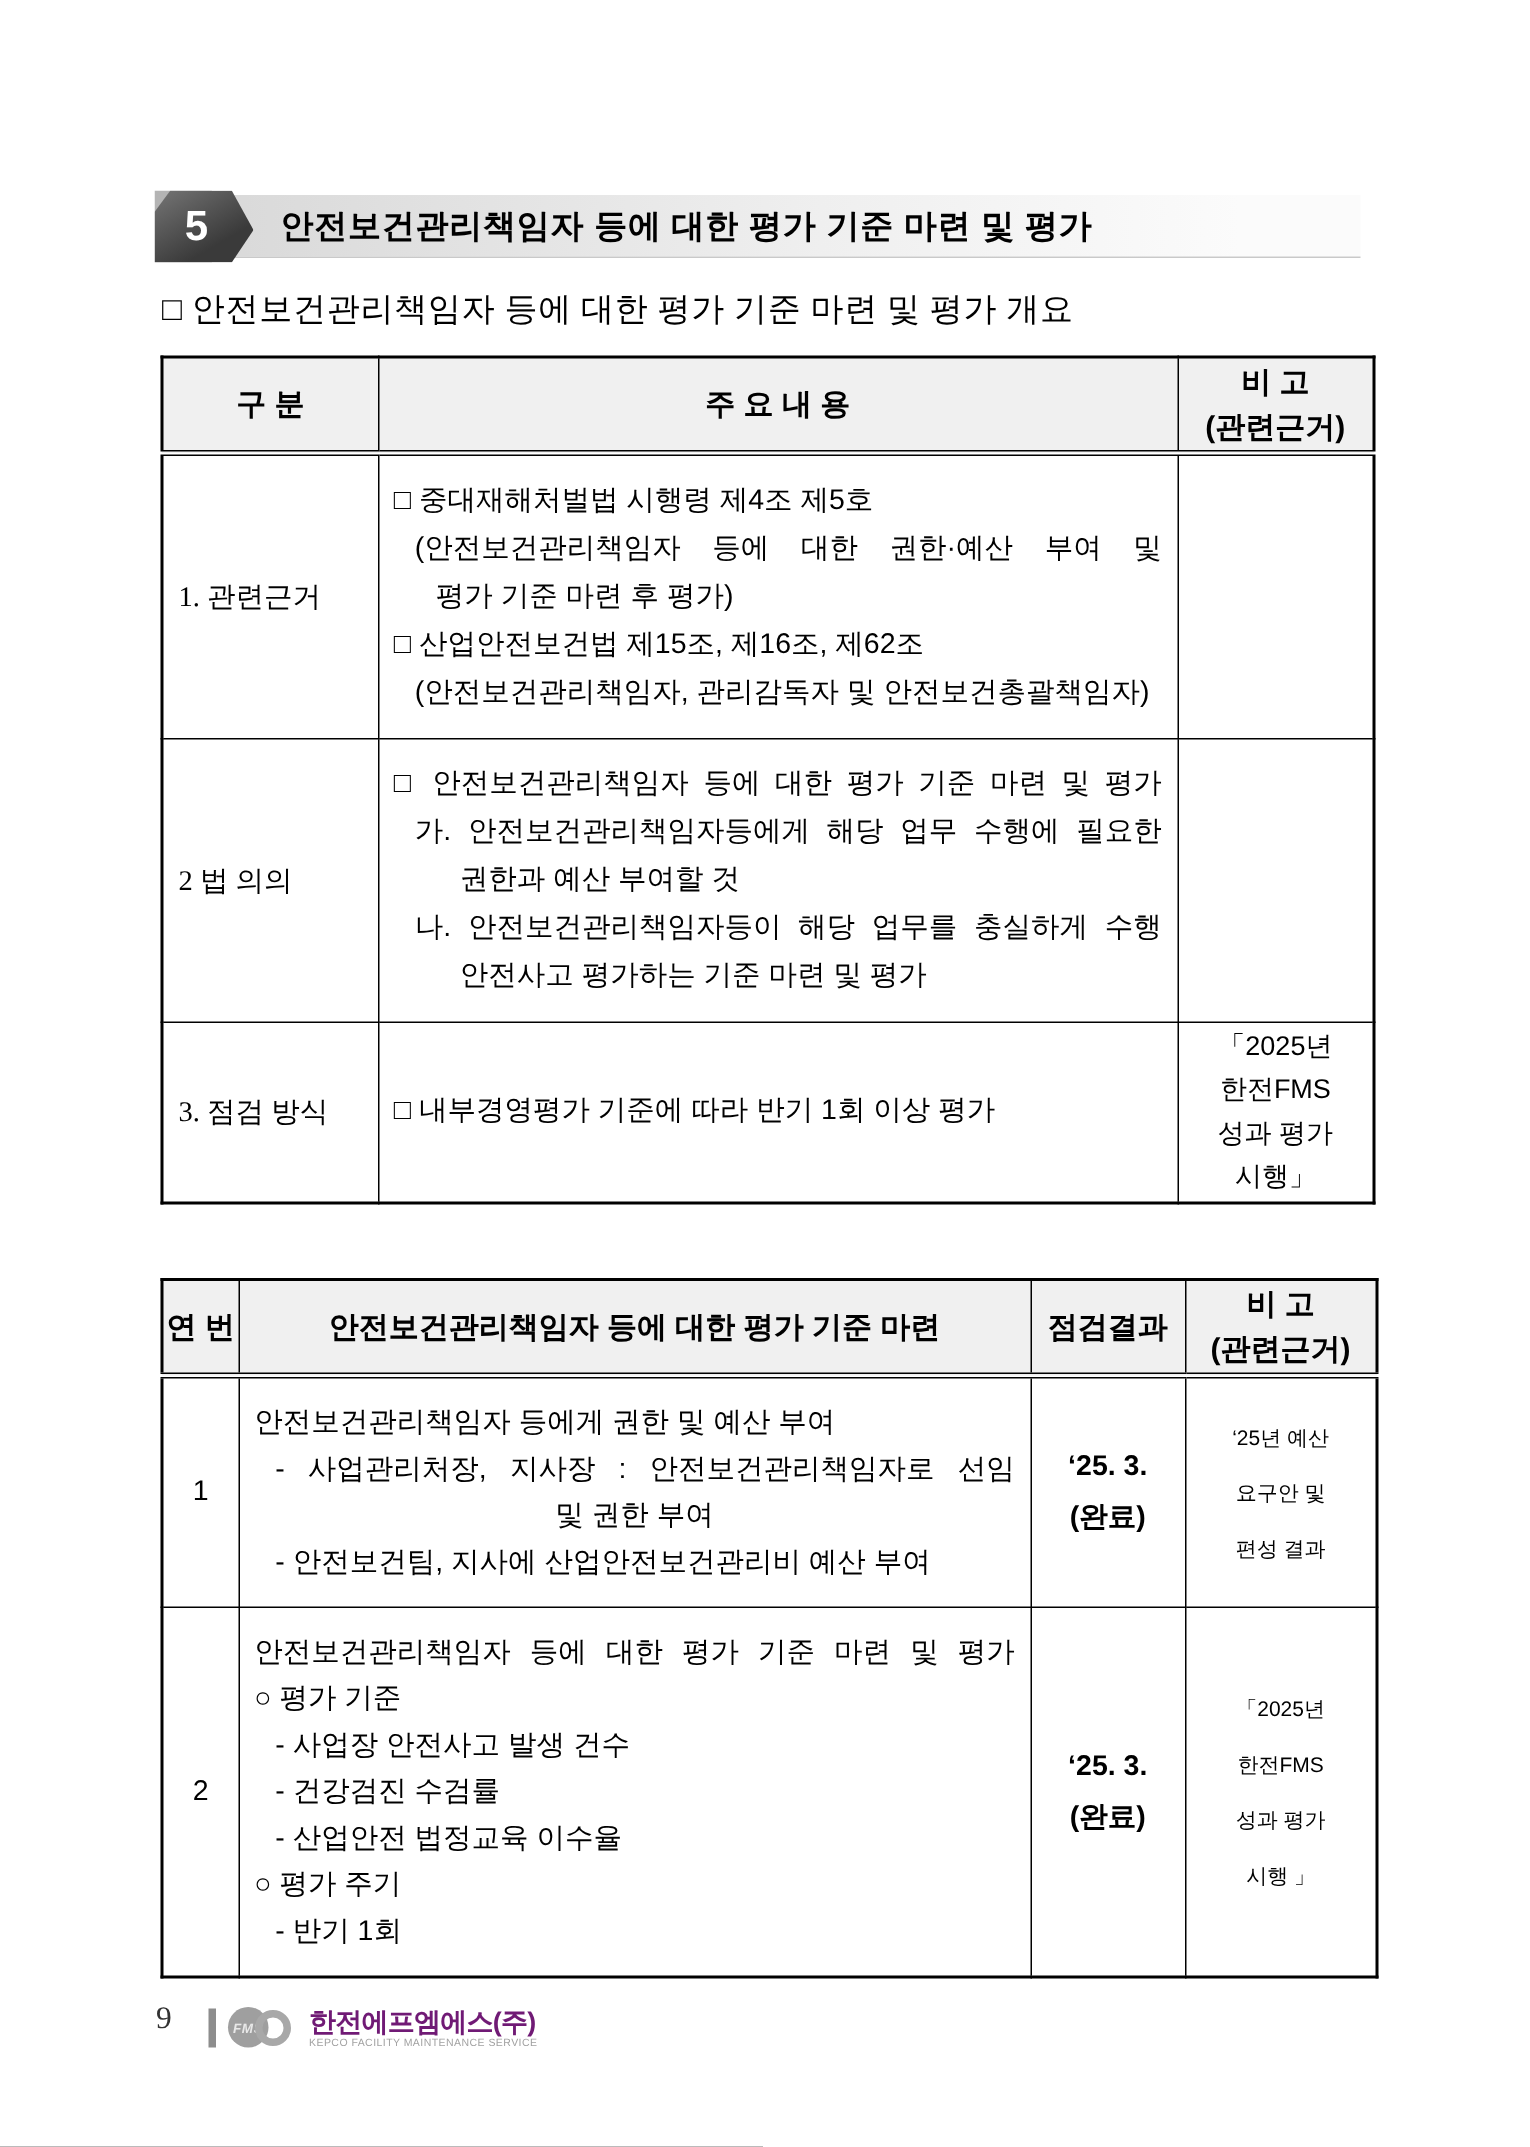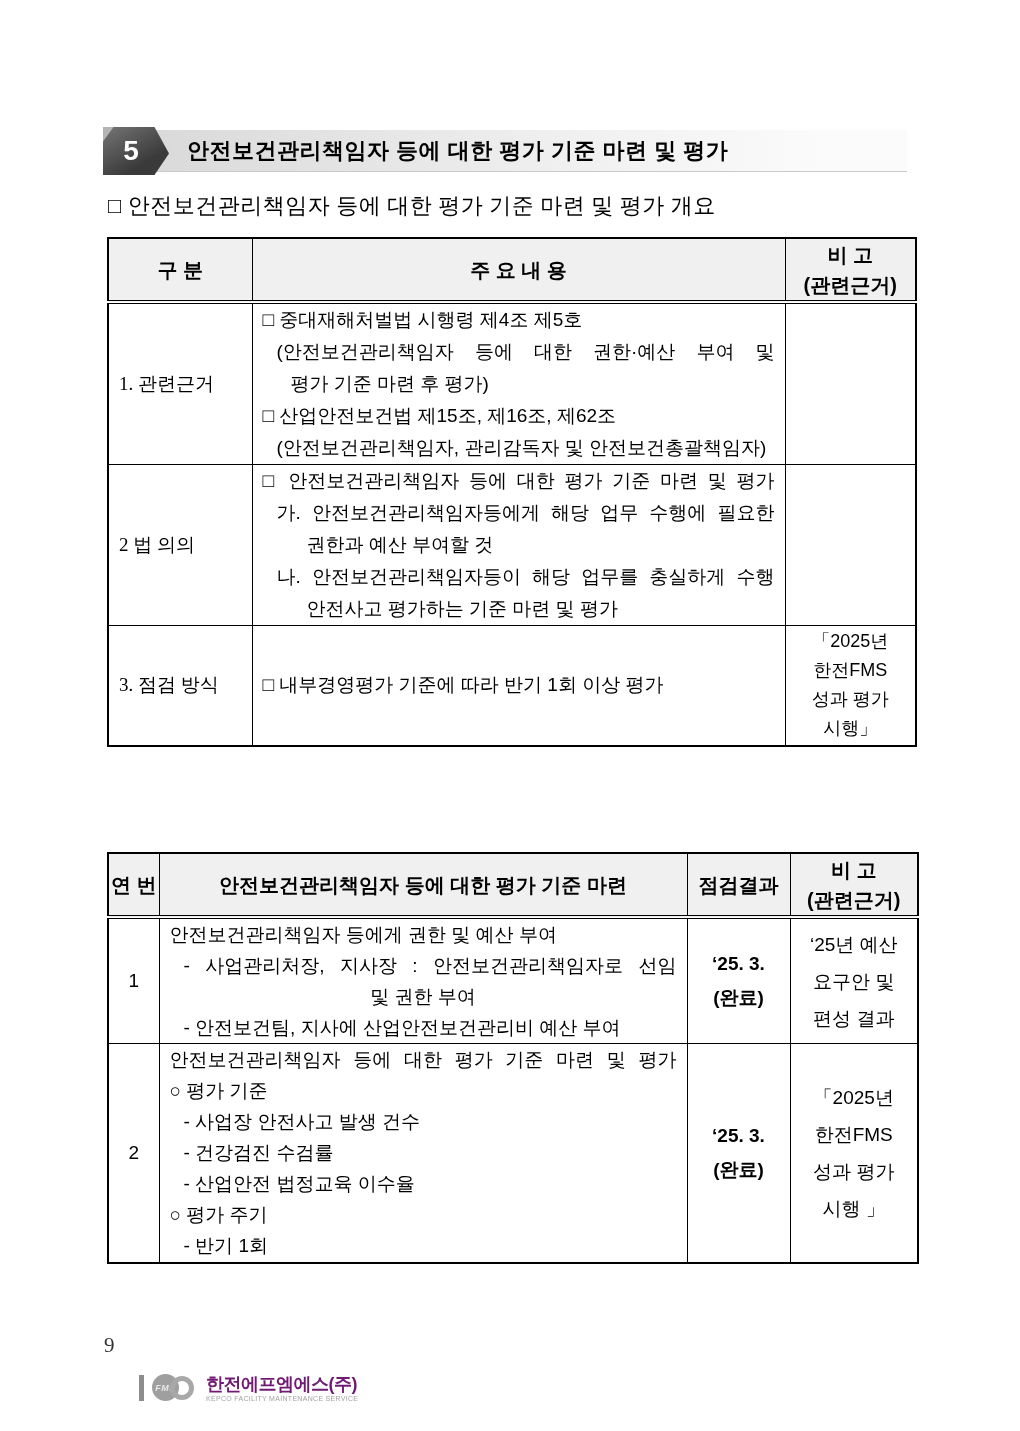--- a/index.html
+++ b/index.html
@@ -47,40 +47,40 @@
   #table1 { left:107px; top:237px; width:808px; }
   #table2 { left:107px; top:852px; width:810px; }
   table { border:2px solid #000; }
   th, td { border:1px solid #000; vertical-align:middle; }
   th {
     background:#f0f0f0; font-weight:bold; font-size:20px; text-align:center;
     white-space:pre-line; line-height:30px; border-bottom:4px double #000;
   }
   td.label-cell { font-size:19px; text-align:left; padding-left:10px;font-family:Liberation Serif, serif; }
   td.num-cell { font-size:19px; text-align:center; }
-  td.content-cell { font-size:19px; padding:0 10px; }
+  td.content-cell { font-size:19px; padding:14px 10px; }
   #table1 td.content-cell .ln { line-height:32px; }
   #table2 td.content-cell .ln { line-height:31px; }
   td.remark-cell, td.result-cell { text-align:center; white-space:pre-line; }
   td.result-cell { font-weight:bold; font-size:19px; line-height:34px; }
   #table1 td.remark-cell { font-size:18px; line-height:29px; }
-  #table2 td.remark-cell { font-size:19px; line-height:37px; }
+  #table2 td.remark-cell { font-size:14px; line-height:37px; }
   .ln { white-space:nowrap; }
   .ln.ind1 { padding-left:14px; }
   .ln.ind2 { padding-left:28px; }
   .ln.ind3 { padding-left:44px; }
   .ln.ctr { text-align:center; }
   .ln.jst { white-space:normal; text-align:justify; text-align-last:justify; }
 
   
   .page-number {
     position:absolute; left:104px; top:1333px;
     font-family:"Liberation Serif", serif; font-size:21px; color:#333;
   }
-  .footer-logo { position:absolute; left:139px; top:1372px; display:flex; align-items:center; }
+  .footer-logo { position:absolute; left:139px; top:1336px; display:flex; align-items:center; }
   .logo-divider { width:5px; height:26px; background:#8d8d8d; margin-right:6px; }
   .logo-mark { position:relative; width:52px; height:32px; }
   .logo-circle-a {
     position:absolute; left:2px; top:2px; width:27px; height:27px; border-radius:50%;
     background:#9f9f9f;
   }
   .logo-circle-a span {
     position:absolute; inset:0; display:flex; align-items:center; justify-content:center;
     color:#e8e8e8; font-size:9px; font-weight:bold; letter-spacing:0.5px; font-style:italic;
   }

